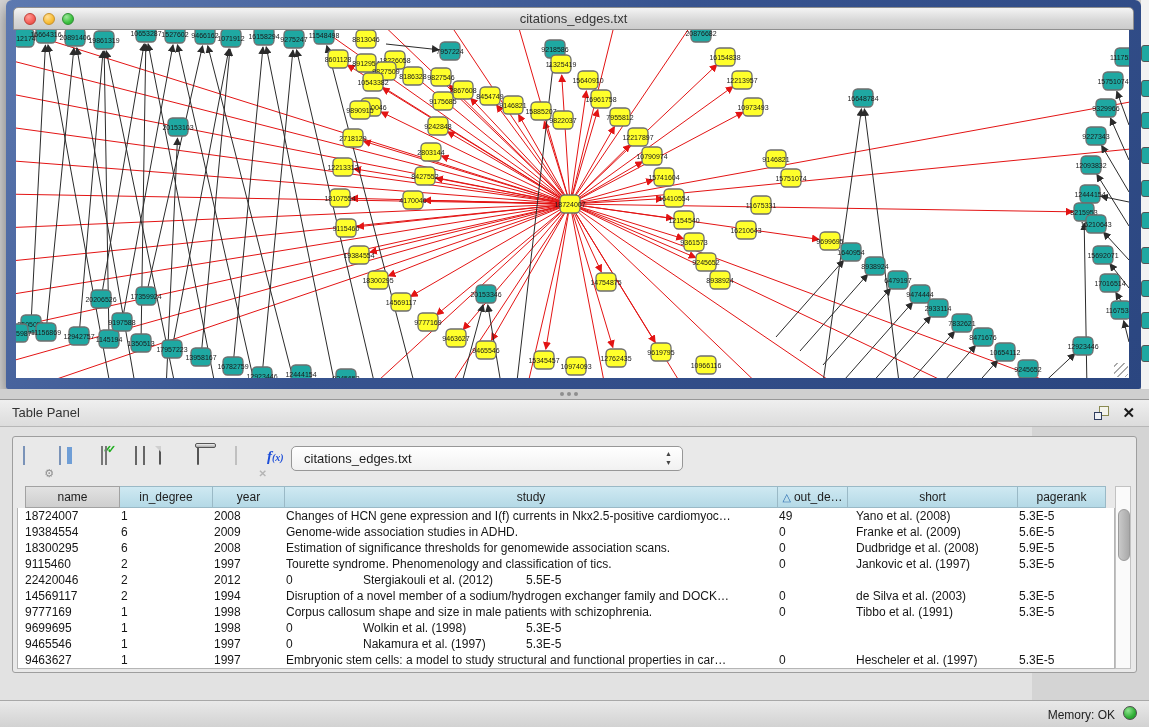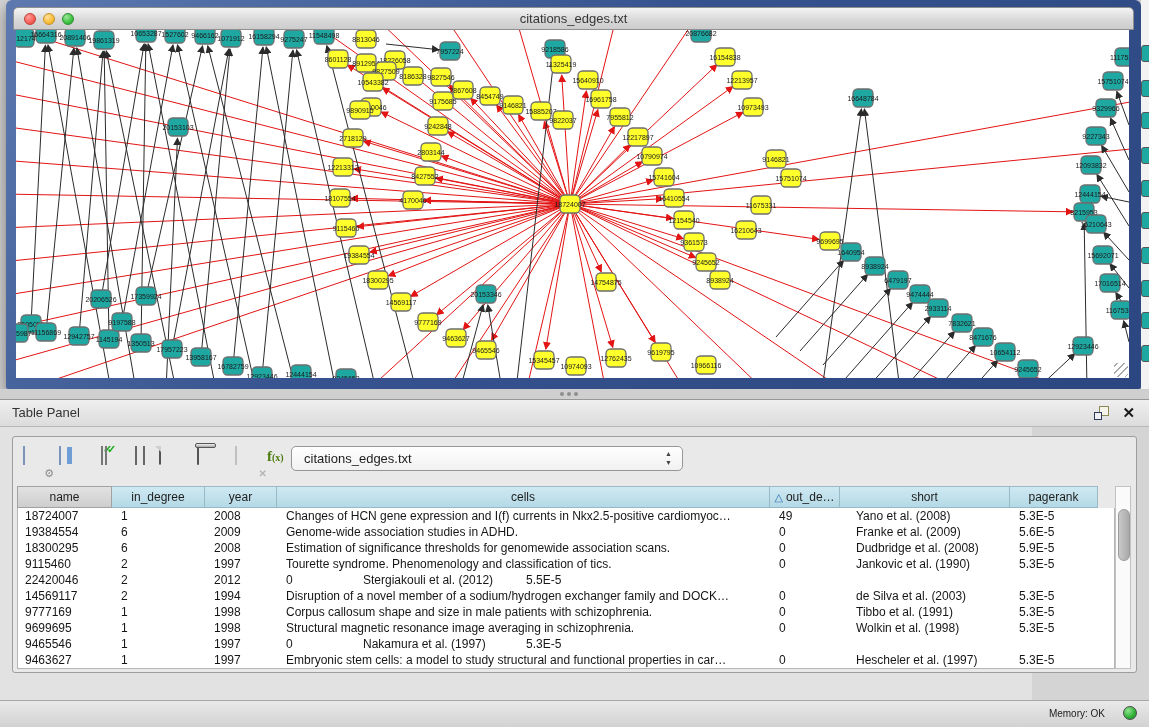--- a/index.html
+++ b/index.html
@@ -56,30 +56,30 @@
   .chk{position:relative;width:10px;height:10px;border:1px solid #777;background:#fff;margin:0 0 1px 2px;}
   .chk::after{content:"✓";position:absolute;left:1px;top:-4px;color:#1fae1f;font-weight:bold;font-size:11px;}
   .box{width:9px;height:8px;border:1.5px solid #666;background:#f8f8f8;margin:0 0 2px 6px;}
   .doc{position:relative;width:15px;height:19px;background:linear-gradient(#ffffff,#ececec);border:1.5px solid #555;border-radius:1px;}
   .doc::after{content:"";position:absolute;right:-1px;top:-1px;border-style:solid;border-width:0 6px 6px 0;border-color:transparent #cfcfcf transparent transparent;}
   .trash{position:relative;width:15px;height:16px;margin-top:4px;background:linear-gradient(90deg,#9b9b9b,#e3e3e3 25%,#8f8f8f 50%,#e3e3e3 75%,#9b9b9b);
     border:1px solid #555;border-radius:2px 2px 4px 4px;}
   .trash::before{content:"";position:absolute;left:-3px;top:-4px;width:19px;height:3px;background:linear-gradient(#efefef,#a8a8a8);border:1px solid #555;border-radius:2px;}
   .tbl-disabled{opacity:.45;filter:grayscale(1);}
   .xmark{position:absolute;right:-4px;bottom:-4px;font-size:10px;font-weight:bold;color:#777;}
-  .fx{font-family:"Liberation Serif",serif;font-size:15px;font-weight:bold;color:#4d7c0f;margin-top:4px;}
+  .fx{font-family:"Liberation Serif",serif;font-style:italic;font-size:15px;font-weight:bold;color:#1d4ed8;margin-top:4px;}
   .fx .paren{font-size:10px;}
   #table-selector{position:absolute;left:278px;top:9px;width:392px;height:25px;background:linear-gradient(#ffffff,#f1f1f1);
     border:1px solid #979797;border-radius:5px;box-sizing:border-box;box-shadow:inset 0 1px 0 #fff;}
   #table-selector .sel-label{position:absolute;left:12px;top:4px;font-size:13px;color:#1d1d1d;}
   #table-selector .arrows{position:absolute;right:10px;top:2px;font-size:7px;line-height:9px;color:#444;text-align:center;}
 
   
   #tp-table{position:absolute;left:4px;top:49px;width:1098px;}
-  .thead{display:flex;height:22px;}
+  .thead{display:flex;height:22px;margin-left:8px;}
   .th{box-sizing:border-box;height:22px;line-height:21px;text-align:center;font-size:12px;color:#1d1d1d;
      background:linear-gradient(#cfe9f2,#b4d9e6);border:1px solid #9ab9c6;border-left:none;}
   .th:first-child{background:linear-gradient(#e2e2e2,#cecece);border:1px solid #a2a2a2;}
   .th .sort{color:#2d6fb2;font-size:11px;margin-right:3px;}
   .c0{width:95px}.c1{width:93px}.c2{width:72px}.c3{width:493px}.c4{width:70px}.c5{width:170px}.c6{width:88px}
   .tbody{background:#ffffff;border:1px solid #b5b5b5;border-top:none;}
   .tr{display:flex;height:16px;line-height:16px;}
   .td{box-sizing:border-box;font-size:12px;color:#161616;white-space:nowrap;overflow:hidden;padding-left:8px;}
   .td.c0{padding-left:7px;}
   .td.c5{padding-left:15px;}
@@ -90,21 +90,21 @@
   
   #bottom-tabs{position:absolute;left:50%;transform:translateX(-50%);top:276px;display:flex;height:20px;
     border:1px solid #989898;border-radius:5px;overflow:hidden;box-shadow:0 1px 1px rgba(0,0,0,.15);}
   .tab{height:20px;line-height:19px;padding:0 15px;font-size:12px;color:#141414;background:linear-gradient(#ffffff,#eeeeee);border-left:1px solid #bdbdbd;}
   .tab:first-child{border-left:none;}
   .tab.selected{background:linear-gradient(#7e7e7e,#686868);color:#f5f5f5;}
 
   
   #status-bar{position:absolute;left:0;top:700px;width:1149px;height:27px;
     background:linear-gradient(#e9e9e9,#d2d2d2);border-top:1px solid #a8a8a8;box-sizing:border-box;}
-  #memory-label{position:absolute;right:44px;top:7px;font-size:10px;color:#222;}
+  #memory-label{position:absolute;right:34px;top:7px;font-size:12px;color:#222;}
   #memory-indicator{position:absolute;right:12px;top:5px;width:14px;height:14px;border-radius:50%;
     background:radial-gradient(circle at 35% 30%,#90e690,#2fae35 60%,#1f8f28);border:1px solid #4c4c4c;box-sizing:border-box;}
 </style>
 </head>
 <body>
 
 <div id="app">
 
   <div id="net-window">
     <div id="titlebar">
@@ -753,21 +753,21 @@
           <span class="sel-label">citations_edges.txt</span>
           <span class="arrows">▲<br>▼</span>
         </div>
       </div>
 
       <div id="tp-table">
         <div class="thead" id="thead">
             <div class="th c0">name</div>
             <div class="th c1">in_degree</div>
             <div class="th c2">year</div>
-            <div class="th c3">cells</div>
+            <div class="th c3">study</div>
             <div class="th c4"><span class="sort">△</span>out_de…</div>
             <div class="th c5">short</div>
             <div class="th c6">pagerank</div>
           </div>
         <div class="tbody" id="tbody">
             <div class="tr">
               <div class="td c0">18724007</div>
               <div class="td c1">1</div>
               <div class="td c2">2008</div>
               <div class="td c3">Changes of HCN gene expression and I(f) currents in Nkx2.5-positive cardiomyoc…</div>
@@ -792,21 +792,21 @@
               <div class="td c4">0</div>
               <div class="td c5">Dudbridge et al. (2008)</div>
               <div class="td c6">5.9E-5</div>
             </div>
             <div class="tr">
               <div class="td c0">9115460</div>
               <div class="td c1">2</div>
               <div class="td c2">1997</div>
               <div class="td c3">Tourette syndrome. Phenomenology and classification of tics.</div>
               <div class="td c4">0</div>
-              <div class="td c5">Jankovic et al. (1990)</div>
+              <div class="td c5">Jankovic et al. (1997)</div>
               <div class="td c6">5.3E-5</div>
             </div>
             <div class="tr">
               <div class="td c0">22420046</div>
               <div class="td c1">2</div>
               <div class="td c2">2012</div>
               <div class="td c4">0</div>
               <div class="td c5">Stergiakouli et al. (2012)</div>
               <div class="td c6">5.5E-5</div>
             </div>
@@ -825,21 +825,20 @@
               <div class="td c2">1998</div>
               <div class="td c3">Corpus callosum shape and size in male patients with schizophrenia.</div>
               <div class="td c4">0</div>
               <div class="td c5">Tibbo et al. (1991)</div>
               <div class="td c6">5.3E-5</div>
             </div>
             <div class="tr">
               <div class="td c0">9699695</div>
               <div class="td c1">1</div>
               <div class="td c2">1998</div>
-              <div class="td c3">Structural magnetic resonance image averaging in schizophrenia.</div>
               <div class="td c4">0</div>
               <div class="td c5">Wolkin et al. (1998)</div>
               <div class="td c6">5.3E-5</div>
             </div>
             <div class="tr">
               <div class="td c0">9465546</div>
               <div class="td c1">1</div>
               <div class="td c2">1997</div>
               <div class="td c4">0</div>
               <div class="td c5">Nakamura et al. (1997)</div>

